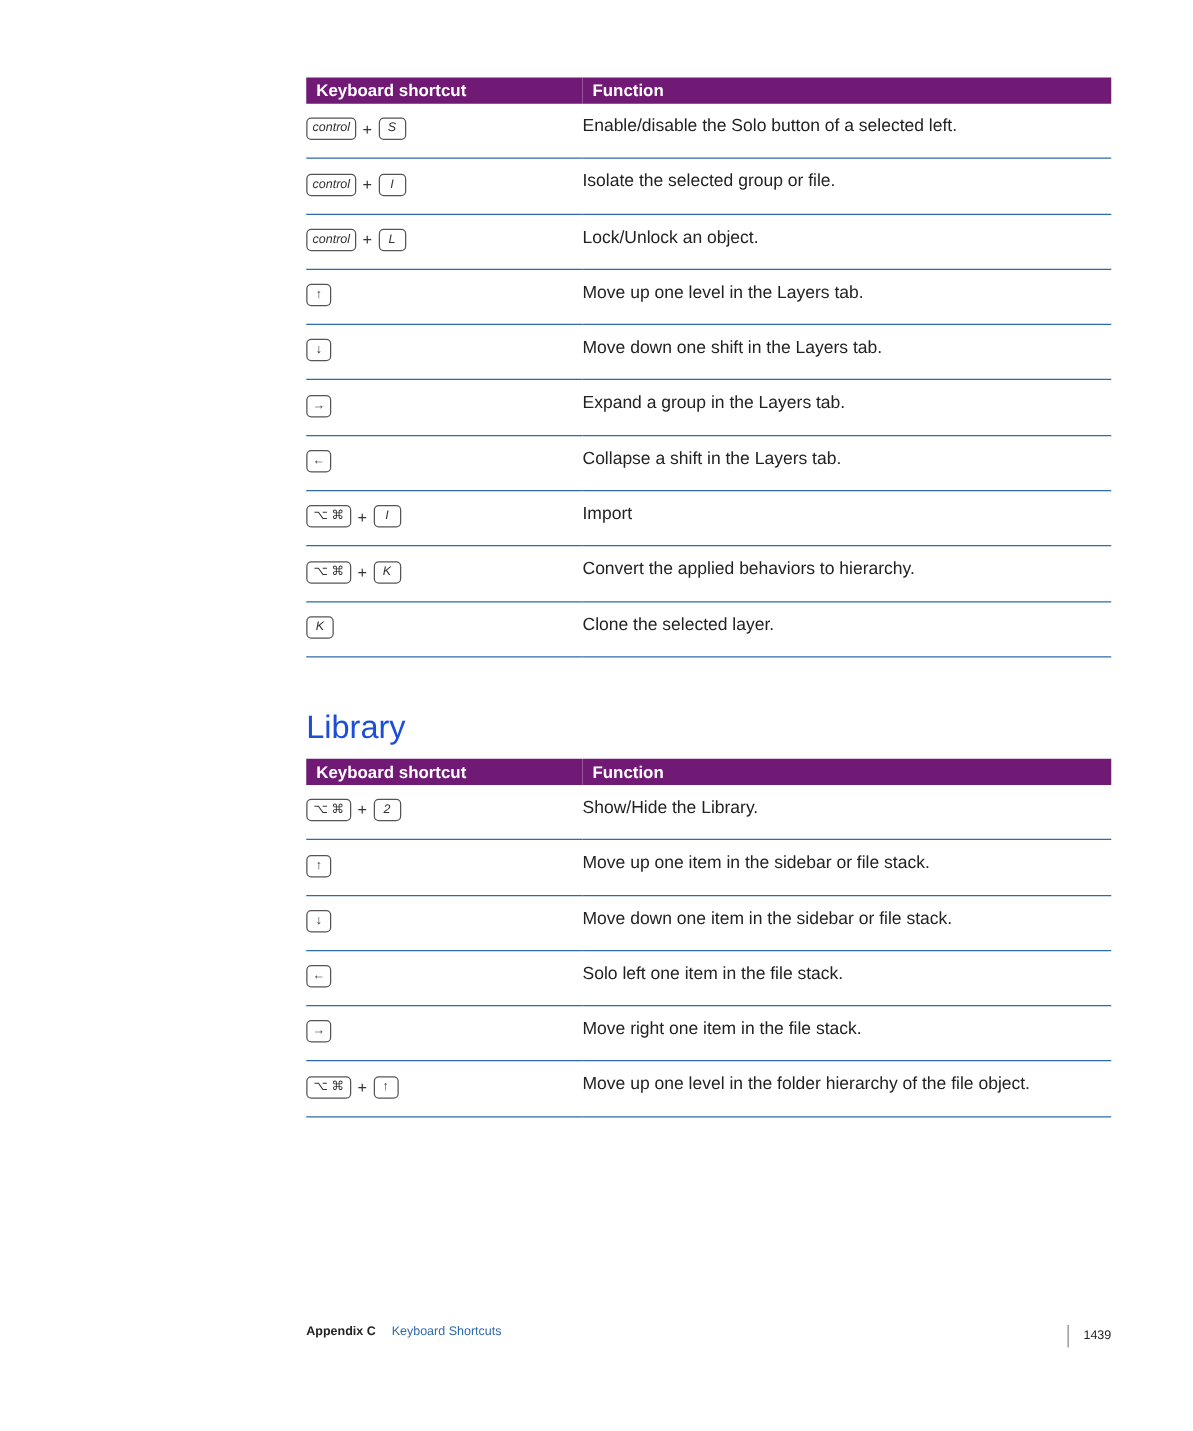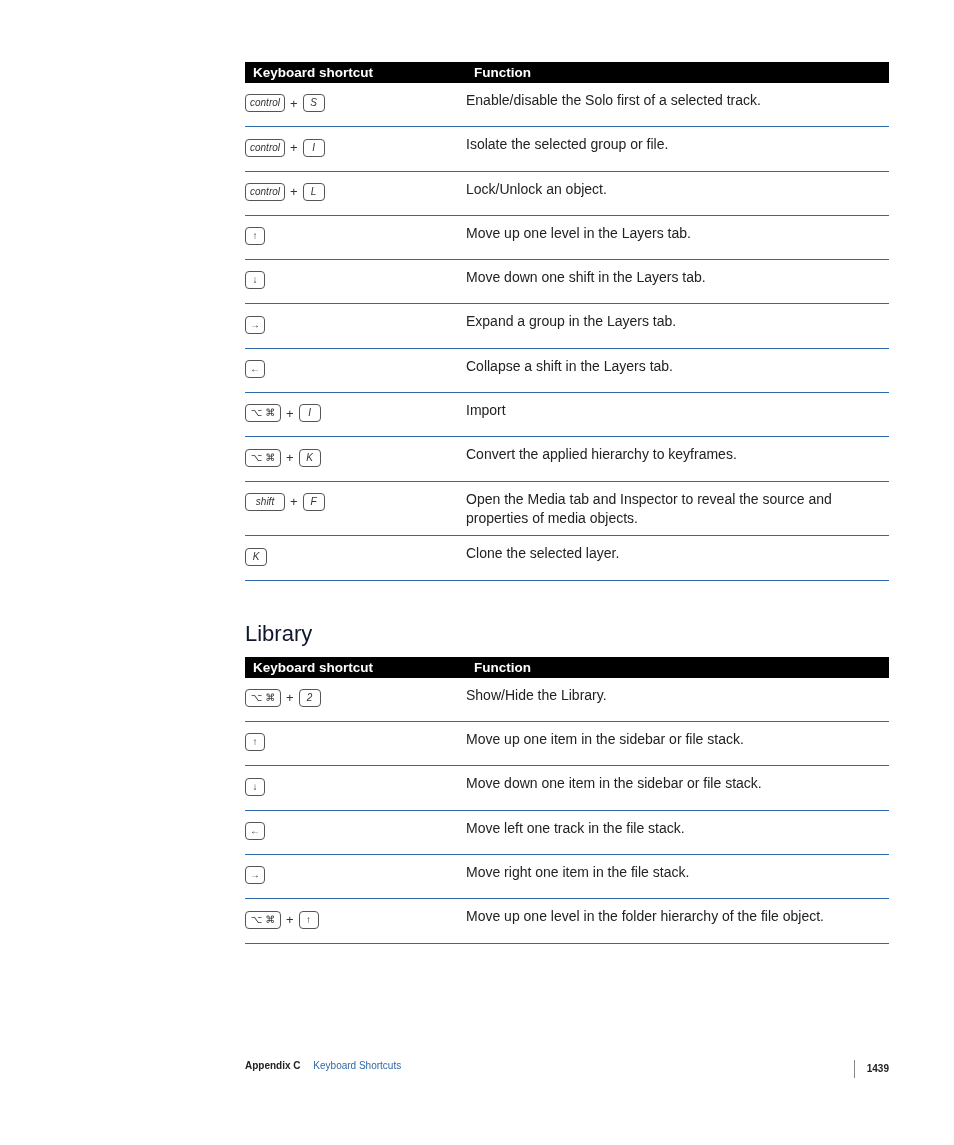--- a/index.html
+++ b/index.html
@@ -9,32 +9,32 @@
     background: #fff;
     color: #222;
     width: 954px;
   }
   .page {
     padding: 62px 65px 40px 245px;
     box-sizing: border-box;
     min-height: 1060px;
   }
   h2.section {
-    font-size: 22px;
+    font-size: 26px;
     font-weight: 400;
-    color: #0f172a;
+    color: #1d4ed8;
     margin: 40px 0 10px 0;
   }
   table.shortcuts {
     width: 100%;
     border-collapse: collapse;
     font-size: 14px;
   }
   table.shortcuts thead th {
-    background: #000000;
+    background: #701a75;
     color: #fff;
     text-align: left;
     font-weight: 700;
     padding: 3px 8px;
     font-size: 13.5px;
   }
   table.shortcuts thead th:first-child { width: 205px; }
   table.shortcuts tbody td {
     padding: 8px 8px 8px 0;
     vertical-align: top;
@@ -78,21 +78,21 @@
     padding: 0 65px 40px 245px;
     font-size: 10px;
   }
   .footer .left { color: #222; }
   .footer .left .app { font-weight: 700; }
   .footer .left .title { color: #2f6aaa; margin-left: 10px; }
   .footer .right {
     position: absolute;
     right: 65px;
     top: 0;
-    font-weight: 700;
+    font-weight: 400;
     color: #222;
     border-left: 1px solid #888;
     padding-left: 12px;
     height: 18px;
     line-height: 18px;
   }
 </style>
 </head>
 <body>
 
@@ -101,21 +101,21 @@
   <table class="shortcuts">
     <thead>
       <tr>
         <th>Keyboard shortcut</th>
         <th>Function</th>
       </tr>
     </thead>
     <tbody id="tbody1">
         <tr>
           <td class="keycell"><span class="keycap modwide">control</span><span class="plus">+</span><span class="keycap">S</span></td>
-          <td>Enable/disable the Solo first of a selected track.</td>
+          <td>Enable/disable the Solo button of a selected left.</td>
         </tr>
         <tr>
           <td class="keycell"><span class="keycap modwide">control</span><span class="plus">+</span><span class="keycap">I</span></td>
           <td>Isolate the selected group or file.</td>
         </tr>
         <tr>
           <td class="keycell"><span class="keycap modwide">control</span><span class="plus">+</span><span class="keycap">L</span></td>
           <td>Lock/Unlock an object.</td>
         </tr>
         <tr>
@@ -133,25 +133,21 @@
         <tr>
           <td class="keycell"><span class="keycap arrow">←</span></td>
           <td>Collapse a shift in the Layers tab.</td>
         </tr>
         <tr>
           <td class="keycell"><span class="keycap cmd">⌥ ⌘</span><span class="plus">+</span><span class="keycap">I</span></td>
           <td>Import</td>
         </tr>
         <tr>
           <td class="keycell"><span class="keycap cmd">⌥ ⌘</span><span class="plus">+</span><span class="keycap">K</span></td>
-          <td>Convert the applied hierarchy to keyframes.</td>
-        </tr>
-        <tr>
-          <td class="keycell"><span class="keycap modwide">shift</span><span class="plus">+</span><span class="keycap">F</span></td>
-          <td>Open the Media tab and Inspector to reveal the source and properties of media objects.</td>
+          <td>Convert the applied behaviors to hierarchy.</td>
         </tr>
         <tr>
           <td class="keycell"><span class="keycap">K</span></td>
           <td>Clone the selected layer.</td>
         </tr>
       </tbody>
   </table>
 
   <h2 class="section">Library</h2>
 
@@ -170,21 +166,21 @@
         <tr>
           <td class="keycell"><span class="keycap arrow">↑</span></td>
           <td>Move up one item in the sidebar or file stack.</td>
         </tr>
         <tr>
           <td class="keycell"><span class="keycap arrow">↓</span></td>
           <td>Move down one item in the sidebar or file stack.</td>
         </tr>
         <tr>
           <td class="keycell"><span class="keycap arrow">←</span></td>
-          <td>Move left one track in the file stack.</td>
+          <td>Solo left one item in the file stack.</td>
         </tr>
         <tr>
           <td class="keycell"><span class="keycap arrow">→</span></td>
           <td>Move right one item in the file stack.</td>
         </tr>
         <tr>
           <td class="keycell"><span class="keycap cmd">⌥ ⌘</span><span class="plus">+</span><span class="keycap arrow">↑</span></td>
           <td>Move up one level in the folder hierarchy of the file object.</td>
         </tr>
       </tbody>

